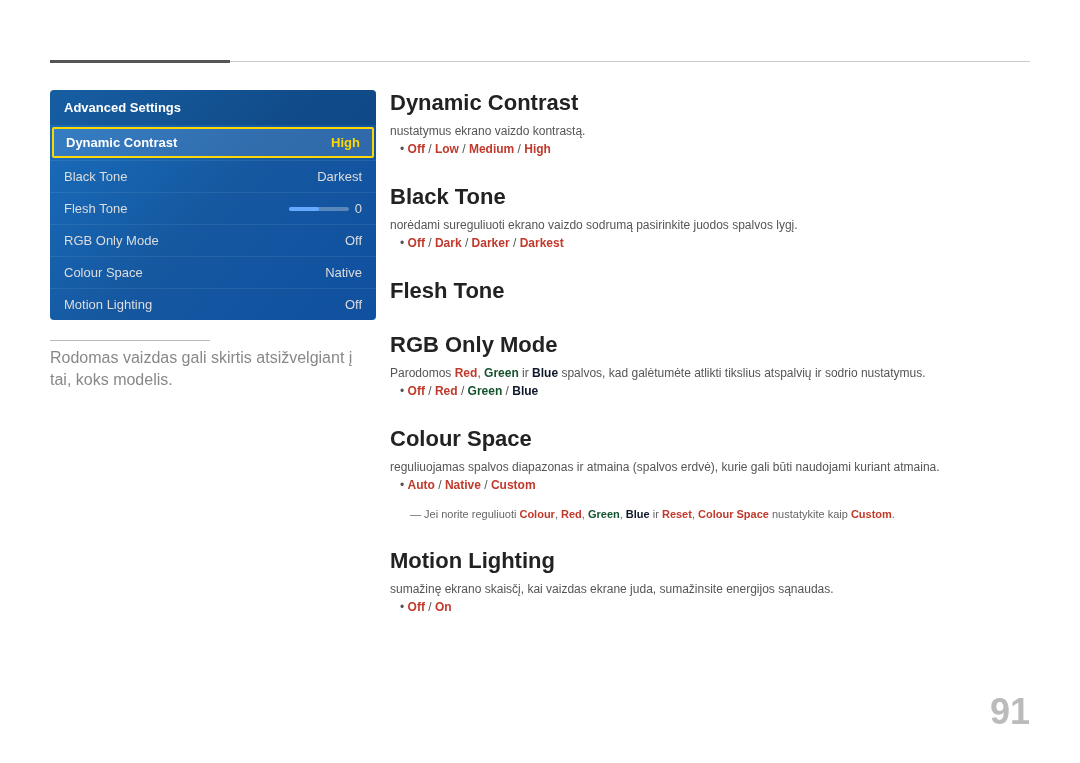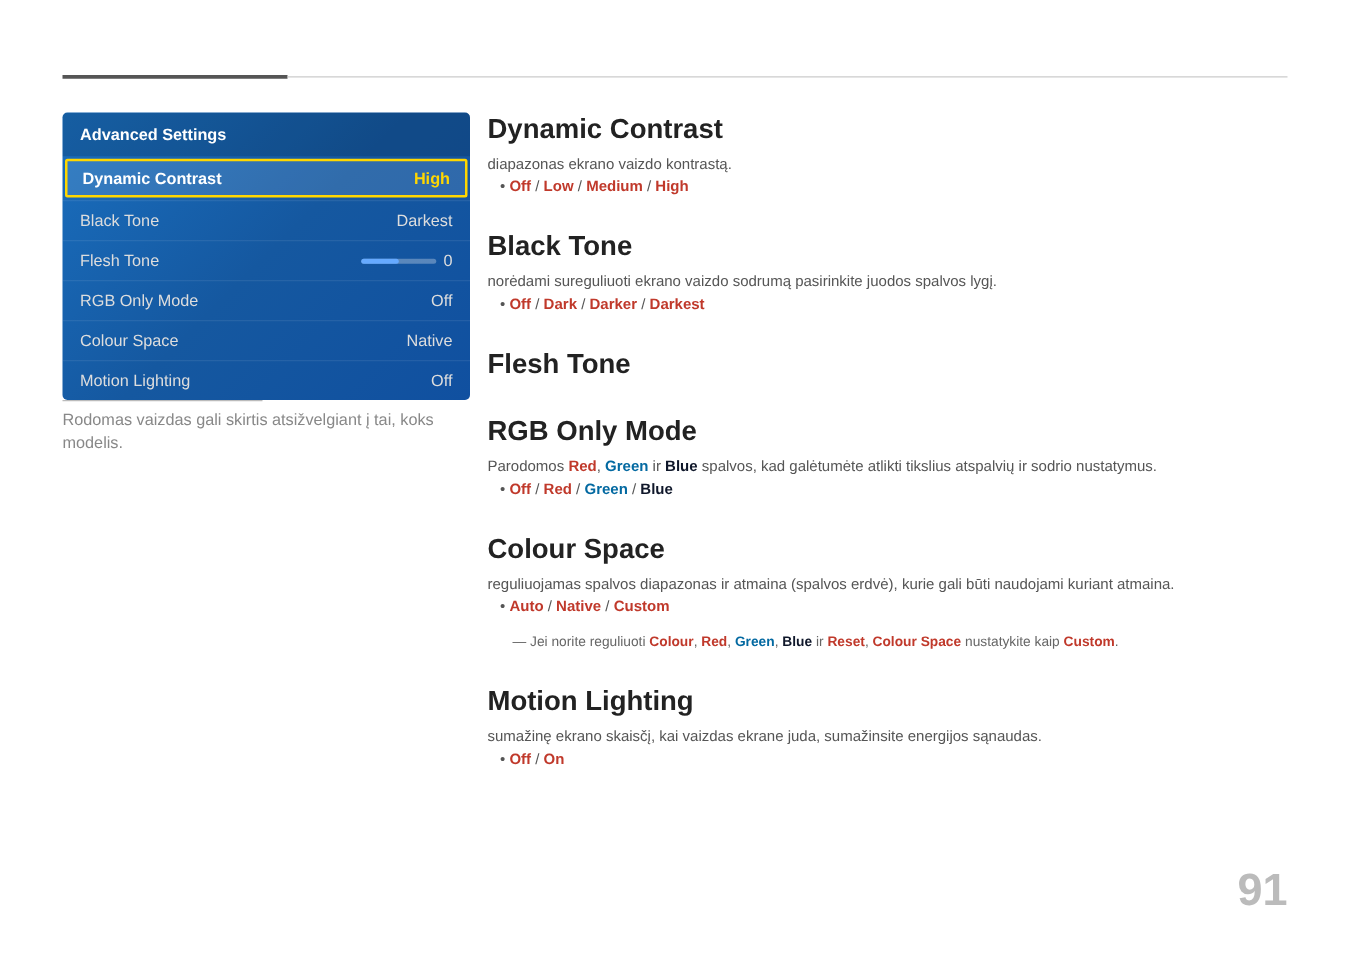--- a/index.html
+++ b/index.html
@@ -103,21 +103,22 @@
     }
     .slider-fill {
       width: 50%;
       height: 100%;
       background: #6af;
       border-radius: 2px;
     }
 
     
     .panel-note {
-      font-size: 13px;
+      margin-top: 20px;
+      font-size: 16px;
       color: #888;
       line-height: 1.4;
     }
     .panel-note-line {
       width: 160px;
       height: 1px;
       background: #bbb;
       margin-bottom: 6px;
     }
 
@@ -154,21 +155,21 @@
 
     .bullet-line::before {
       content: '• ';
       color: #555;
     }
 
     .opt-off { color: #c0392b; font-weight: bold; }
     .opt-normal { color: #555; }
     .opt-highlight { color: #c0392b; font-weight: bold; }
     .opt-blue { color: #0f172a; font-weight: bold; }
-    .opt-green { color: #0369a1; font-weight: bold; }
+    .opt-green { color: #14532d; font-weight: bold; }
     .opt-red { color: #c0392b; font-weight: bold; }
 
     .sub-note {
       font-size: 11px;
       color: #666;
       padding-left: 20px;
       margin-top: 16px;
     }
     .sub-note::before {
       content: '— ';
@@ -235,21 +236,21 @@
   <div class="panel-note">
     <div class="panel-note-line"></div>
     <span>Rodomas vaizdas gali skirtis atsižvelgiant į tai, koks modelis.</span>
   </div>
 </div>
 
 <div class="right-content">
 
   <div class="section">
     <div class="section-title">Dynamic Contrast</div>
-    <div class="section-desc">diapazonas ekrano vaizdo kontrastą.</div>
+    <div class="section-desc">nustatymus ekrano vaizdo kontrastą.</div>
     <div class="bullet-line">
       <span class="opt-off">Off</span><span class="opt-normal"> / </span><span class="opt-off">Low</span><span class="opt-normal"> / </span><span class="opt-off">Medium</span><span class="opt-normal"> / </span><span class="opt-off">High</span>
     </div>
   </div>
 
   <div class="section">
     <div class="section-title">Black Tone</div>
     <div class="section-desc">norėdami sureguliuoti ekrano vaizdo sodrumą pasirinkite juodos spalvos lygį.</div>
     <div class="bullet-line">
       <span class="opt-off">Off</span><span class="opt-normal"> / </span><span class="opt-off">Dark</span><span class="opt-normal"> / </span><span class="opt-off">Darker</span><span class="opt-normal"> / </span><span class="opt-off">Darkest</span>

